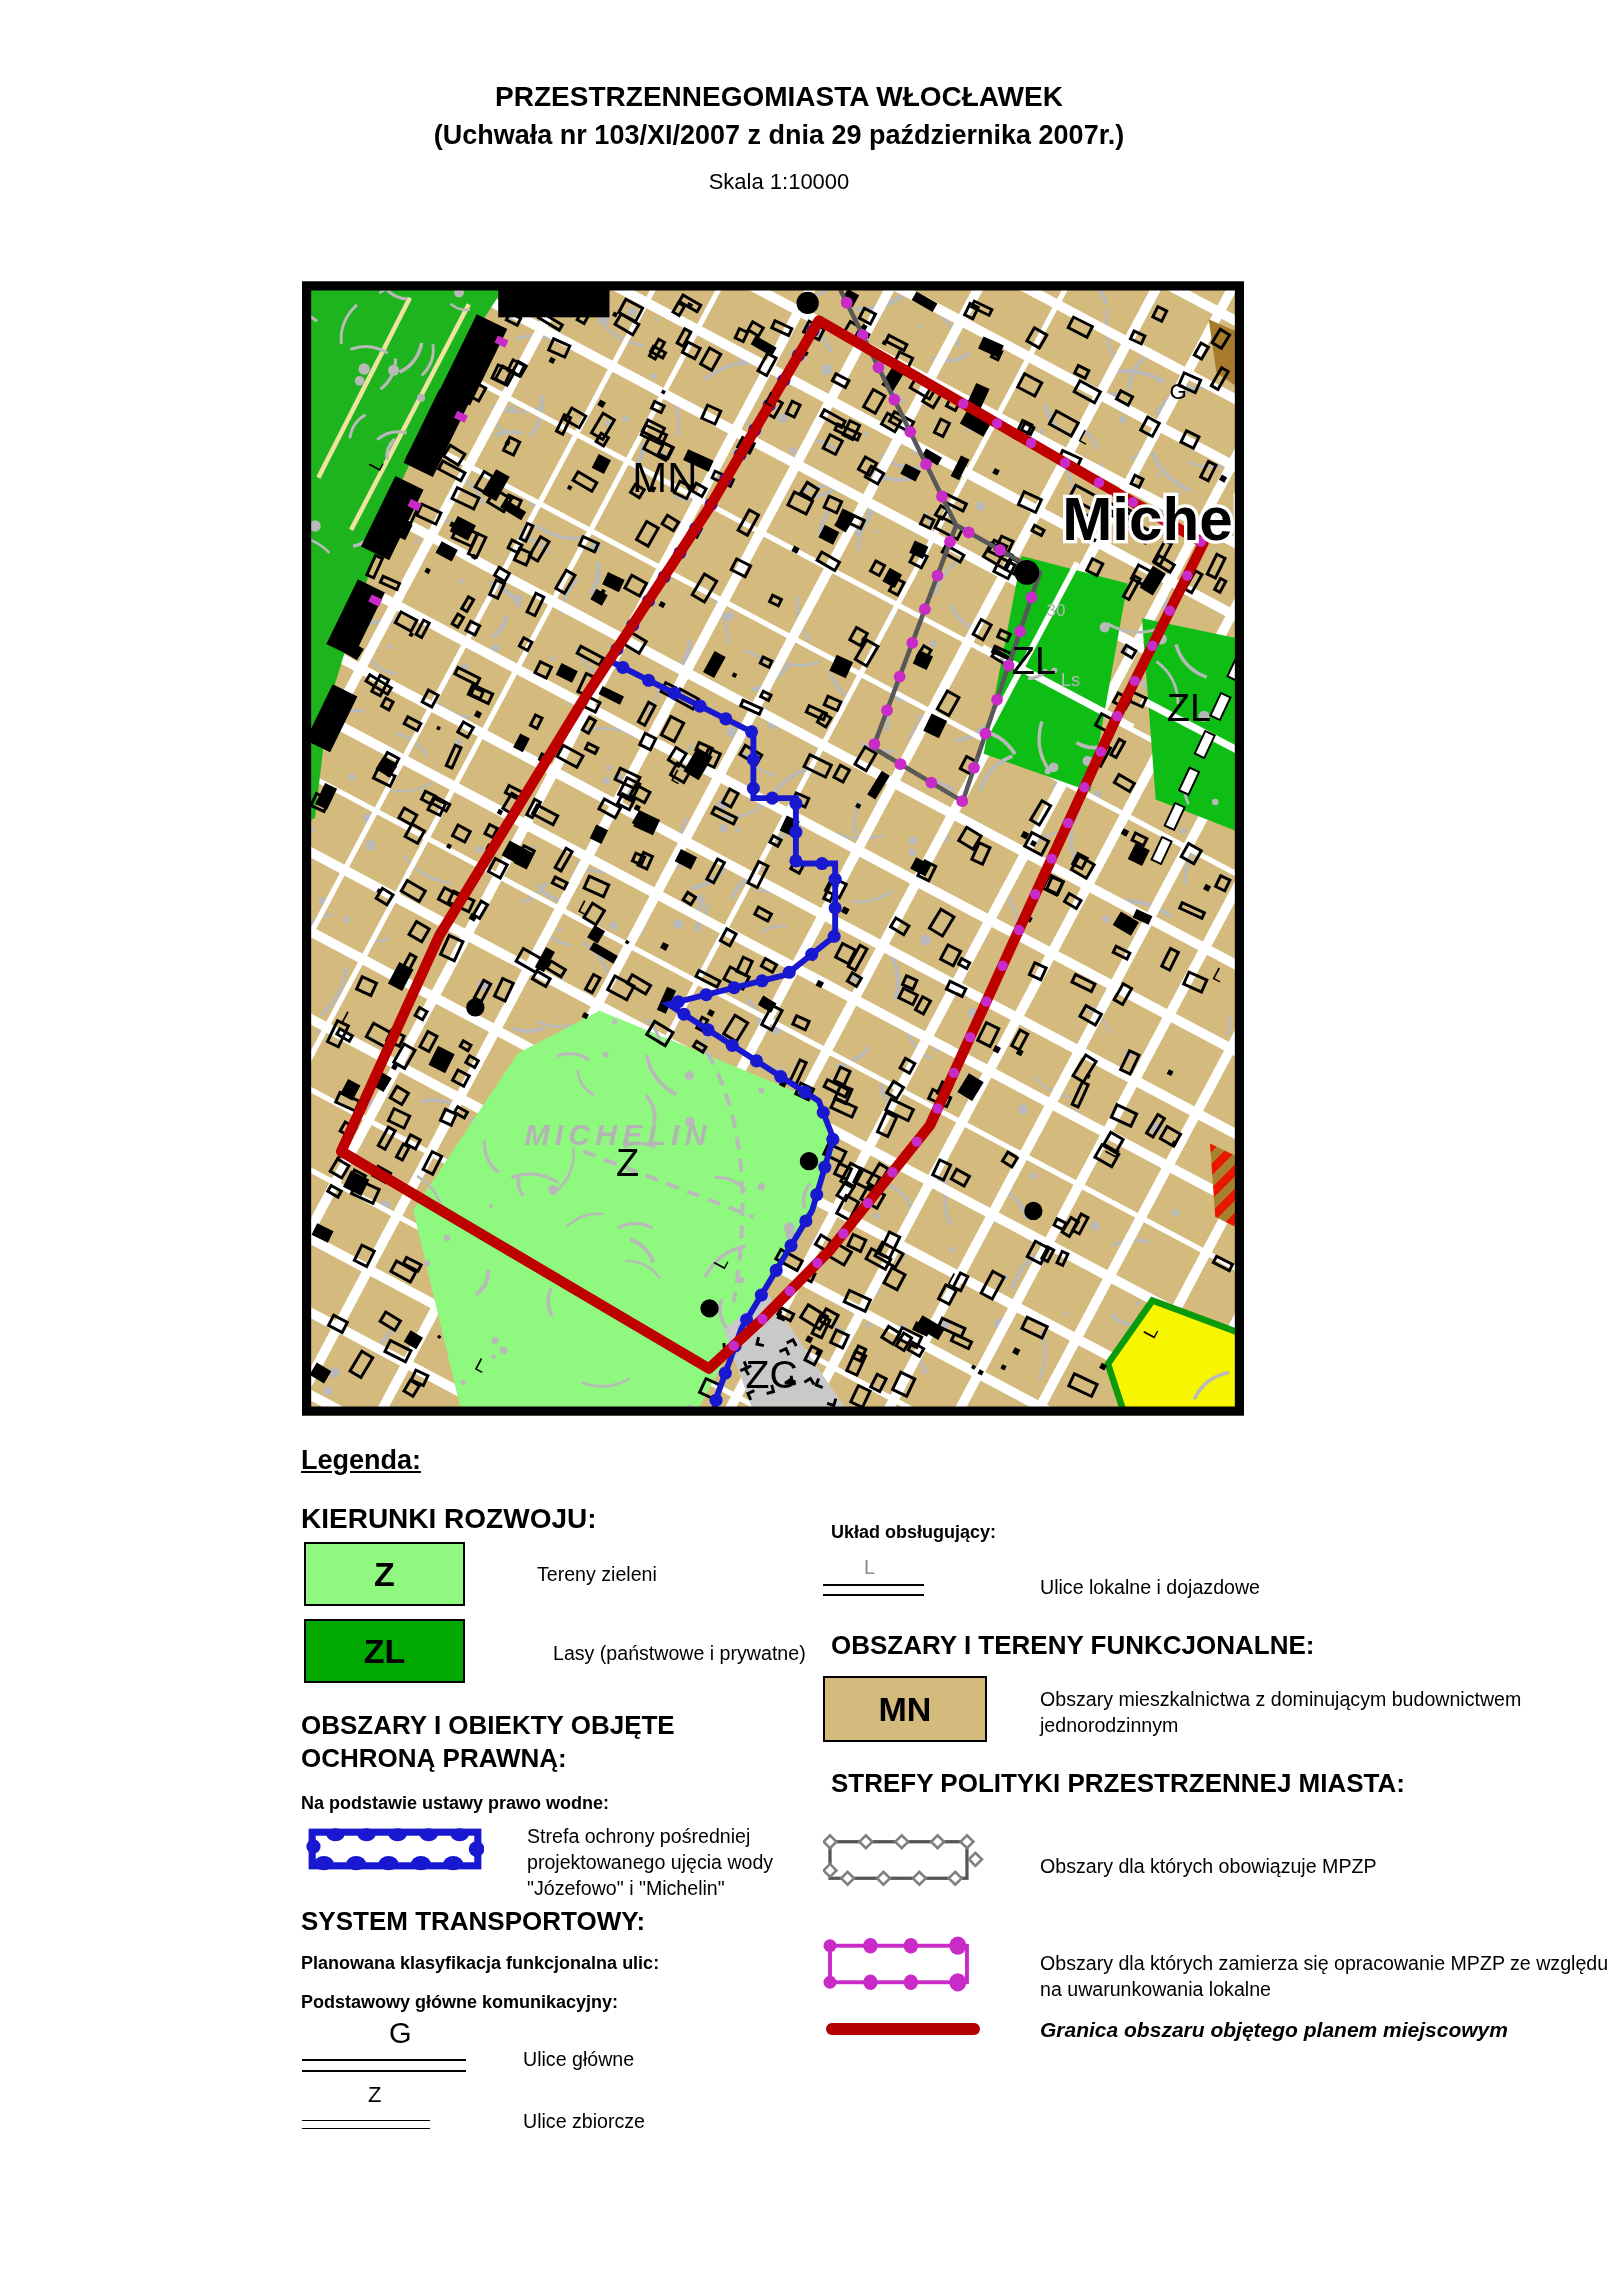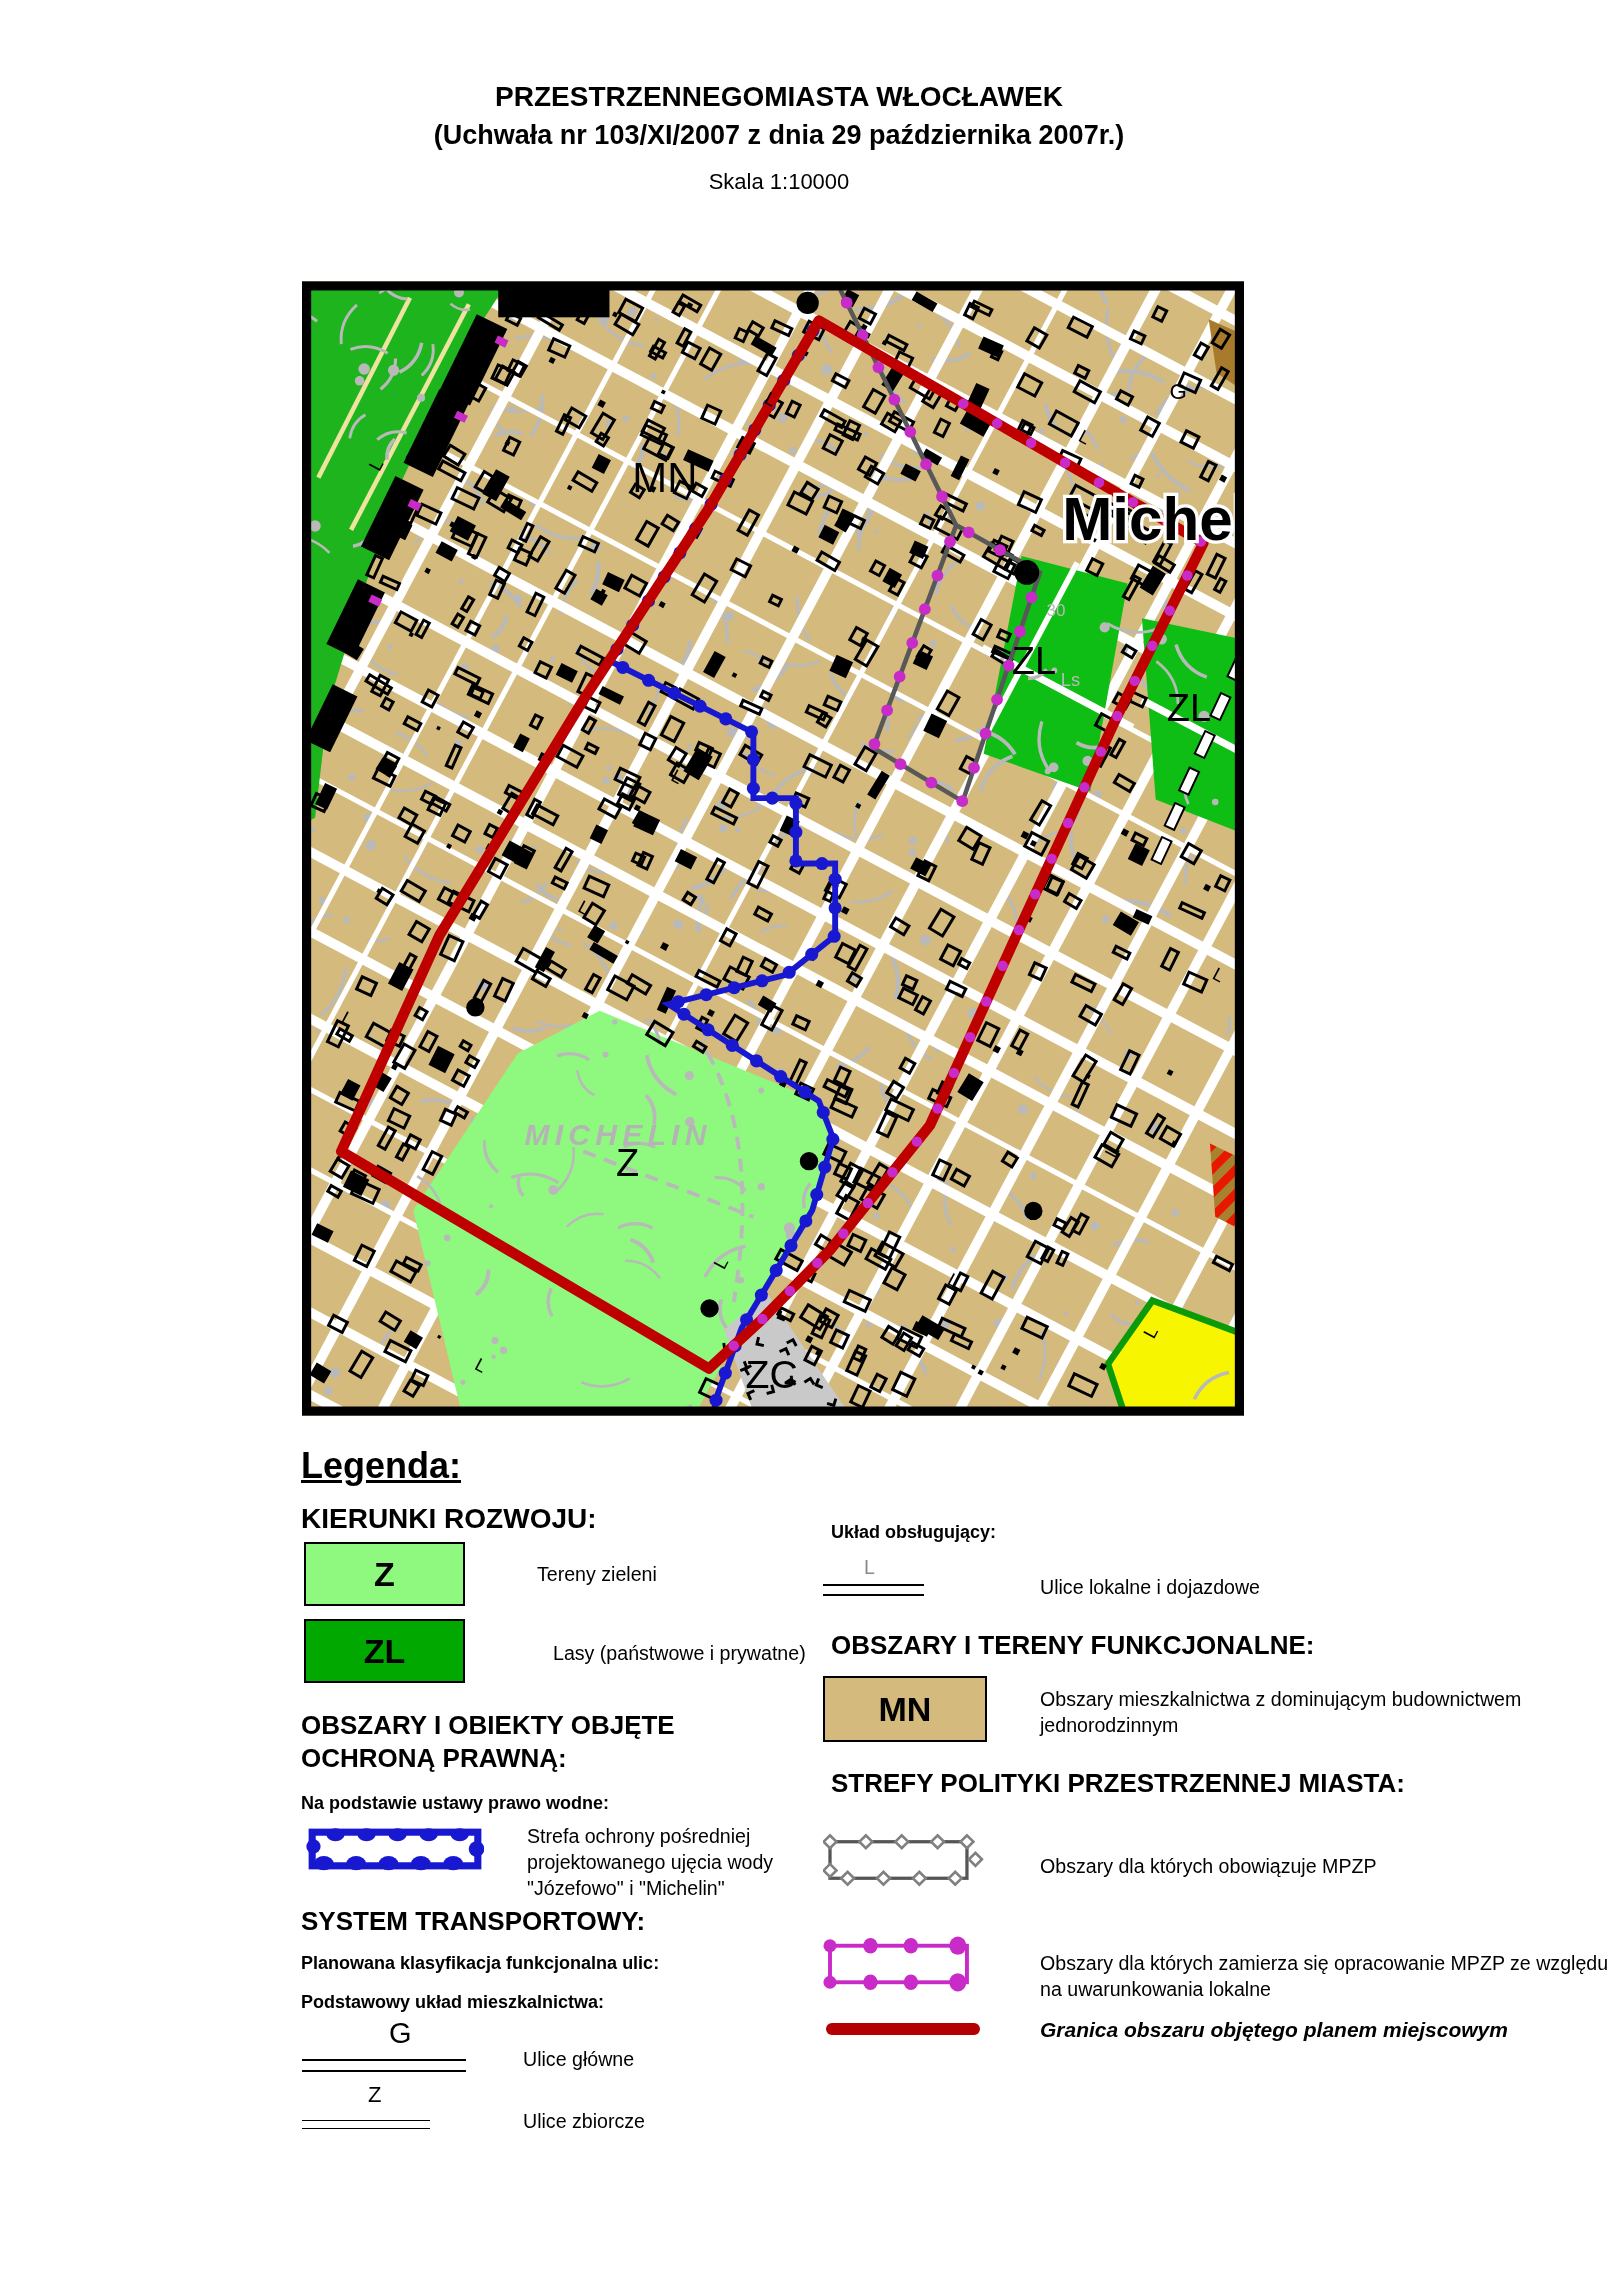--- a/index.html
+++ b/index.html
@@ -2,21 +2,21 @@
 <html style="font-size:10.5px"><head>
 <meta charset="utf-8">
 <style>
   html,body{margin:0;padding:0;background:#ffffff;}
   body{width:1623px;height:2295px;position:relative;font-family:"Liberation Sans",sans-serif;color:#000;overflow:hidden;}
   .abs{position:absolute;}
   .title-block{position:absolute;left:33px;top:77px;width:1492px;text-align:center;}
   .t1{font-size:28px;font-weight:bold;line-height:39px;}
   .t3{font-size:27px;font-weight:bold;line-height:39px;}
   .tscale{font-size:22px;margin-top:14px;}
-  .leg-head{font-size:36px;font-weight:bold;text-decoration:underline;}
+  .leg-head{font-size:27px;font-weight:bold;text-decoration:underline;}
   .leg-h1{font-size:26px;font-weight:bold;line-height:33px;}
   .leg-h2{font-size:18px;font-weight:bold;}
   .leg-desc{font-size:19.6px;line-height:26px;}
   .swatch{border:2px solid #000;display:flex;align-items:center;justify-content:center;font-weight:bold;font-size:34px;}
   .dline-g{height:8.5px;border-top:2px solid #000;border-bottom:2px solid #000;}
   .dline-z{height:7.2px;border-top:1.3px solid #000;border-bottom:1.3px solid #000;}
   .dline-l{height:7.9px;border-top:2px solid #000;border-bottom:2px solid #000;}
   .granica-line{height:11.8px;background:#B30000;border-radius:5.9px;}
   .gi{font-size:21px;font-weight:bold;font-style:italic;}
   svg{font-family:"Liberation Sans",sans-serif;}
@@ -1274,21 +1274,21 @@
       <ellipse cx="176" cy="56" rx="15" ry="11" fill="#1818D0"></ellipse>
     <ellipse cx="226" cy="56" rx="15" ry="11" fill="#1818D0"></ellipse>
       <ellipse cx="262" cy="34" rx="12" ry="12" fill="#1818D0"></ellipse>
     <ellipse cx="10" cy="30" rx="11" ry="11" fill="#1818D0"></ellipse>
   </svg>
 </div>
 <div class="abs leg-desc" style="left:527px;top:1823px;width:327px;">Strefa ochrony pośredniej projektowanego ujęcia wody "Józefowo" i "Michelin"</div>
 
 <div class="abs leg-h1" style="left:301px;top:1905px;">SYSTEM TRANSPORTOWY:</div>
 <div class="abs leg-h2" style="left:301px;top:1953px;">Planowana klasyfikacja funkcjonalna ulic:</div>
-<div class="abs leg-h2" style="left:301px;top:1992px;">Podstawowy układ mieszkalnictwa:</div>
+<div class="abs leg-h2" style="left:301px;top:1992px;">Podstawowy główne komunikacyjny:</div>
 
 <div class="abs" style="left:389px;top:2017px;font-size:29px;">G</div>
 <div class="abs dline-g" style="left:302px;top:2059px;width:164px;"></div>
 <div class="abs leg-desc" style="left:523px;top:2046px;">Ulice główne</div>
 
 <div class="abs" style="left:368px;top:2082px;font-size:22px;">Z</div>
 <div class="abs dline-z" style="left:302px;top:2120px;width:128px;"></div>
 <div class="abs leg-desc" style="left:523px;top:2108px;">Ulice zbiorcze</div>
 
 <div class="abs leg-h2" style="left:831px;top:1522px;">Układ obsługujący:</div>

